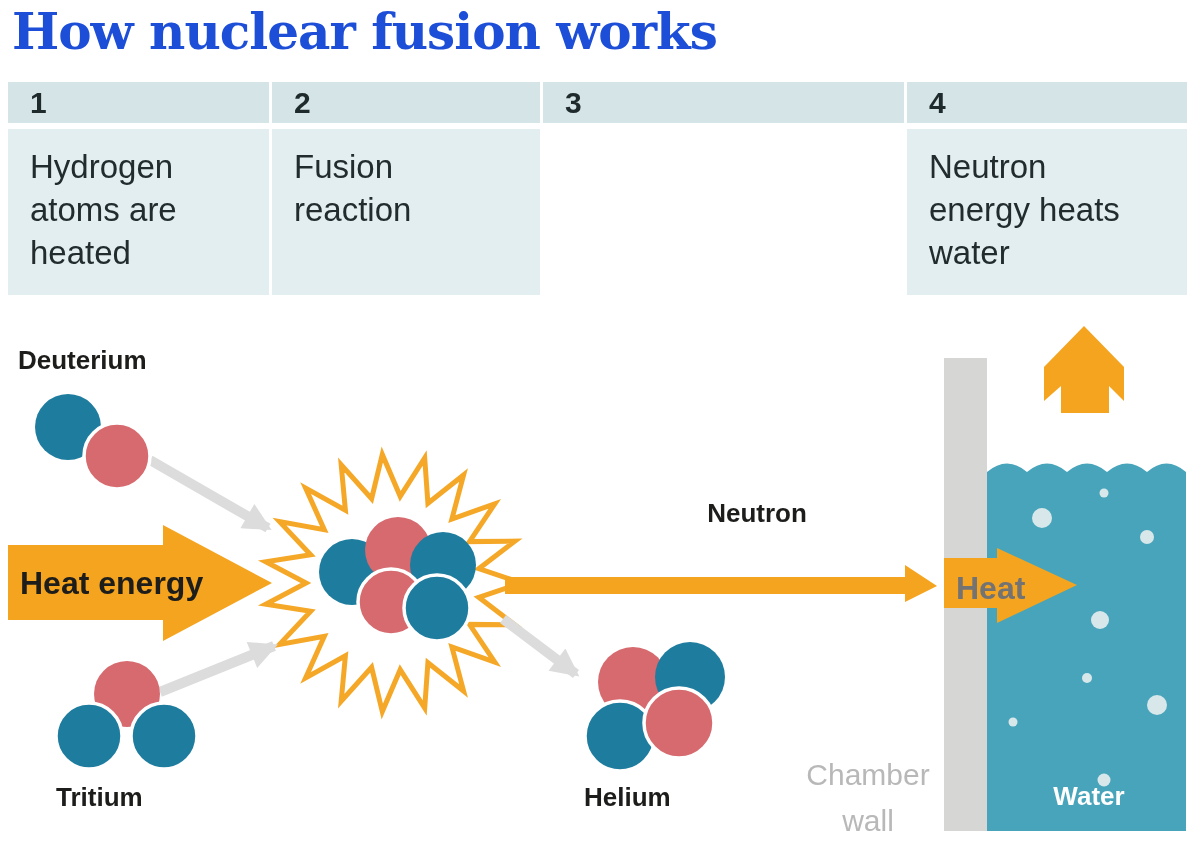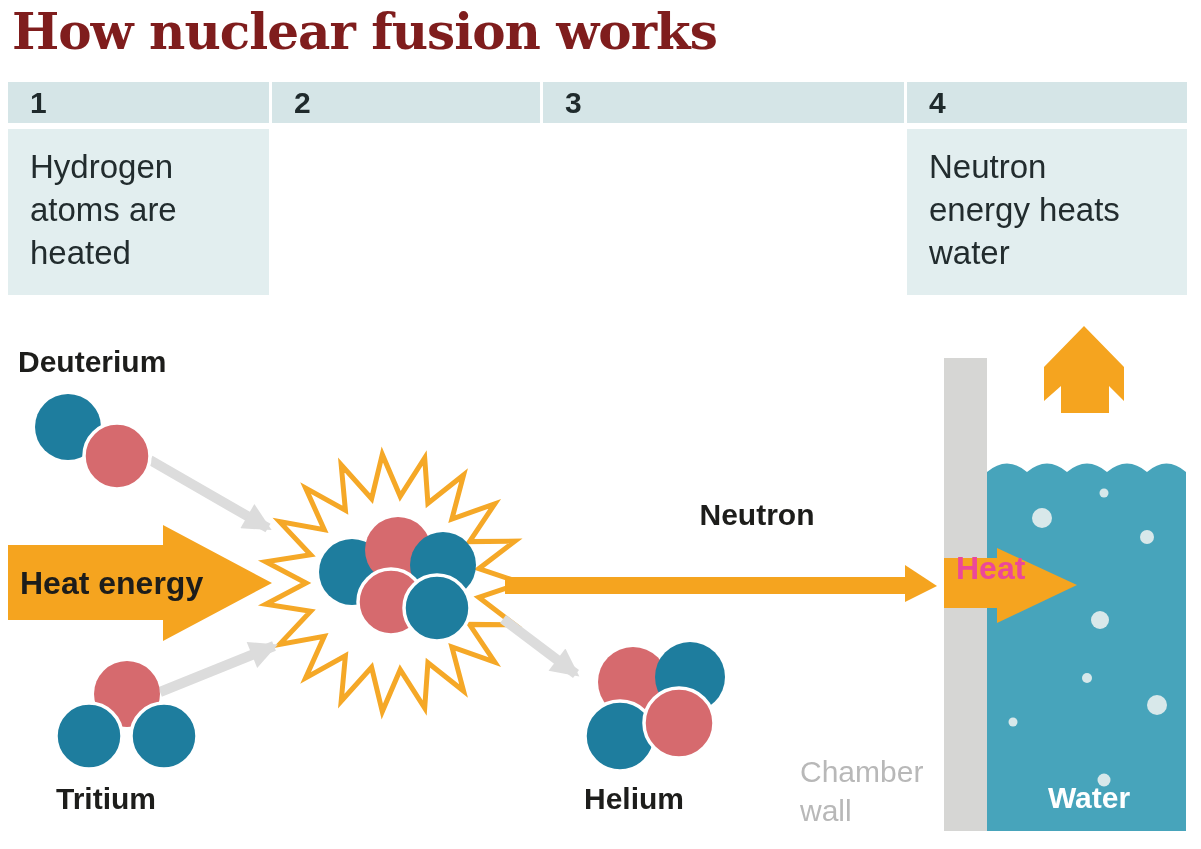--- a/index.html
+++ b/index.html
@@ -6,21 +6,21 @@
   html,body { background:#fff; }
   body { font-family:"Liberation Sans", sans-serif; }
   #stage {
     position:relative; width:1201px; height:849px; background:#fff; overflow:hidden;
   }
   
   #title {
     position:absolute; left:12px; top:2px;
     font-family:"DejaVu Serif", serif;
     font-weight:700; font-size:50px; letter-spacing:-1px;
-    color:#7f1d1d;
+    color:#1d4ed8;
   }
   
   #steps {
     position:absolute; left:8px; top:82px; width:1179px; height:213px;
     display:flex;
   }
   .step-col { position:relative; height:100%; }
   .step-col.w1 { width:261px; }
   .step-col.w2 { width:271px; }
   .step-col.w3 { width:364px; }
@@ -33,35 +33,35 @@
   }
   .step-gap { height:6px; background:#ffffff; }
   .step-desc {
     height:166px; background:var(--header-band-light);
     font-size:33px; font-weight:400; color:#222c2e;
     line-height:43px; padding:16px 10px 0 22px;
     white-space:pre-line;
   }
   
   .lbl {
-    position:absolute; font-weight:700; font-size:30px; color:#1d1d1b;
+    position:absolute; font-weight:700; font-size:26px; color:#1d1d1b;
     white-space:pre-line;
   }
   #lbl-deuterium { left:18px;  top:345px; }
   #lbl-heat-energy { left:20px; top:565px; font-size:32px; }
   #lbl-tritium { left:56px; top:782px; }
   #lbl-neutron { left:687px; top:498px; width:140px; text-align:center; }
   #lbl-helium  { left:584px; top:782px; width:136px; text-align:left; }
   #lbl-chamber-wall {
-    left:800px; top:752px; width:136px; text-align:left;
-    font-weight:400; color:#b8b8b8; line-height:39px; font-size:30px;
+    left:800px; top:752px; width:136px; text-align:center;
+    font-weight:400; color:#b8b8b8; line-height:46px; font-size:30px;
   }
   #lbl-steam { left:1013px; top:419px; width:130px; text-align:center; color:var(--steam-text); font-size:31px; }
   #lbl-water { left:1022px; top:781px; width:134px; text-align:center; color:#ffffff; }
-  #lbl-heat  { left:956px;  top:550px; font-size:32px; color:#ec4899;text-align:right; }
+  #lbl-heat  { left:956px;  top:570px; font-size:32px; color:#737373;text-align:right; }
   
   svg { position:absolute; left:0; top:0; }
   .blue  { fill:var(--neutron-blue); }
   .red   { fill:var(--proton-red); }
   .front { stroke:#ffffff; stroke-width:3.5px; }
   .orange{ fill:var(--arrow-orange); }
   .gray-arrow { stroke:var(--guide-arrow-gray); stroke-width:10px; }
   .gray-head  { fill:var(--guide-arrow-gray); }
   .burst { fill:#ffffff; stroke:var(--burst-orange); stroke-width:5px; stroke-linejoin:miter; }
   .wall  { fill:var(--wall-gray); }
@@ -79,20 +79,22 @@
     <div class="step-col w1">
       <div class="step-num">1</div>
       <div class="step-gap"></div>
       <div class="step-desc">Hydrogen
 atoms are
 heated</div>
     </div>
     <div class="step-col w2">
       <div class="step-num">2</div>
       <div class="step-gap"></div>
+      <div class="step-desc">Fusion
+reaction</div>
     </div>
     <div class="step-col w3">
       <div class="step-num">3</div>
       <div class="step-gap"></div>
     </div>
     <div class="step-col w4">
       <div class="step-num">4</div>
       <div class="step-gap"></div>
       <div class="step-desc">Neutron
 energy heats

